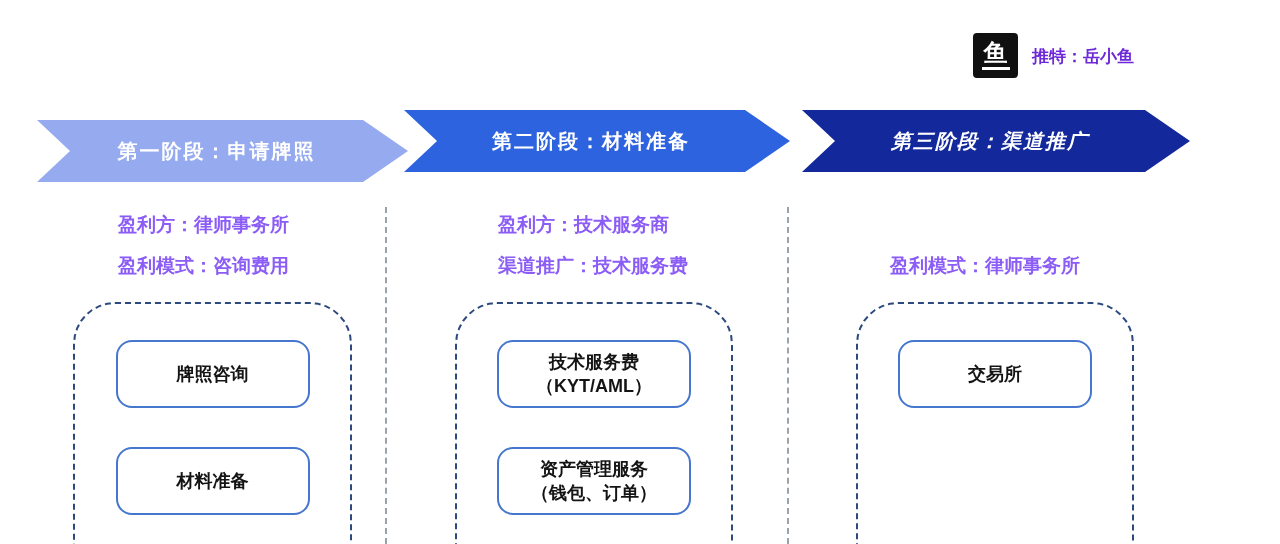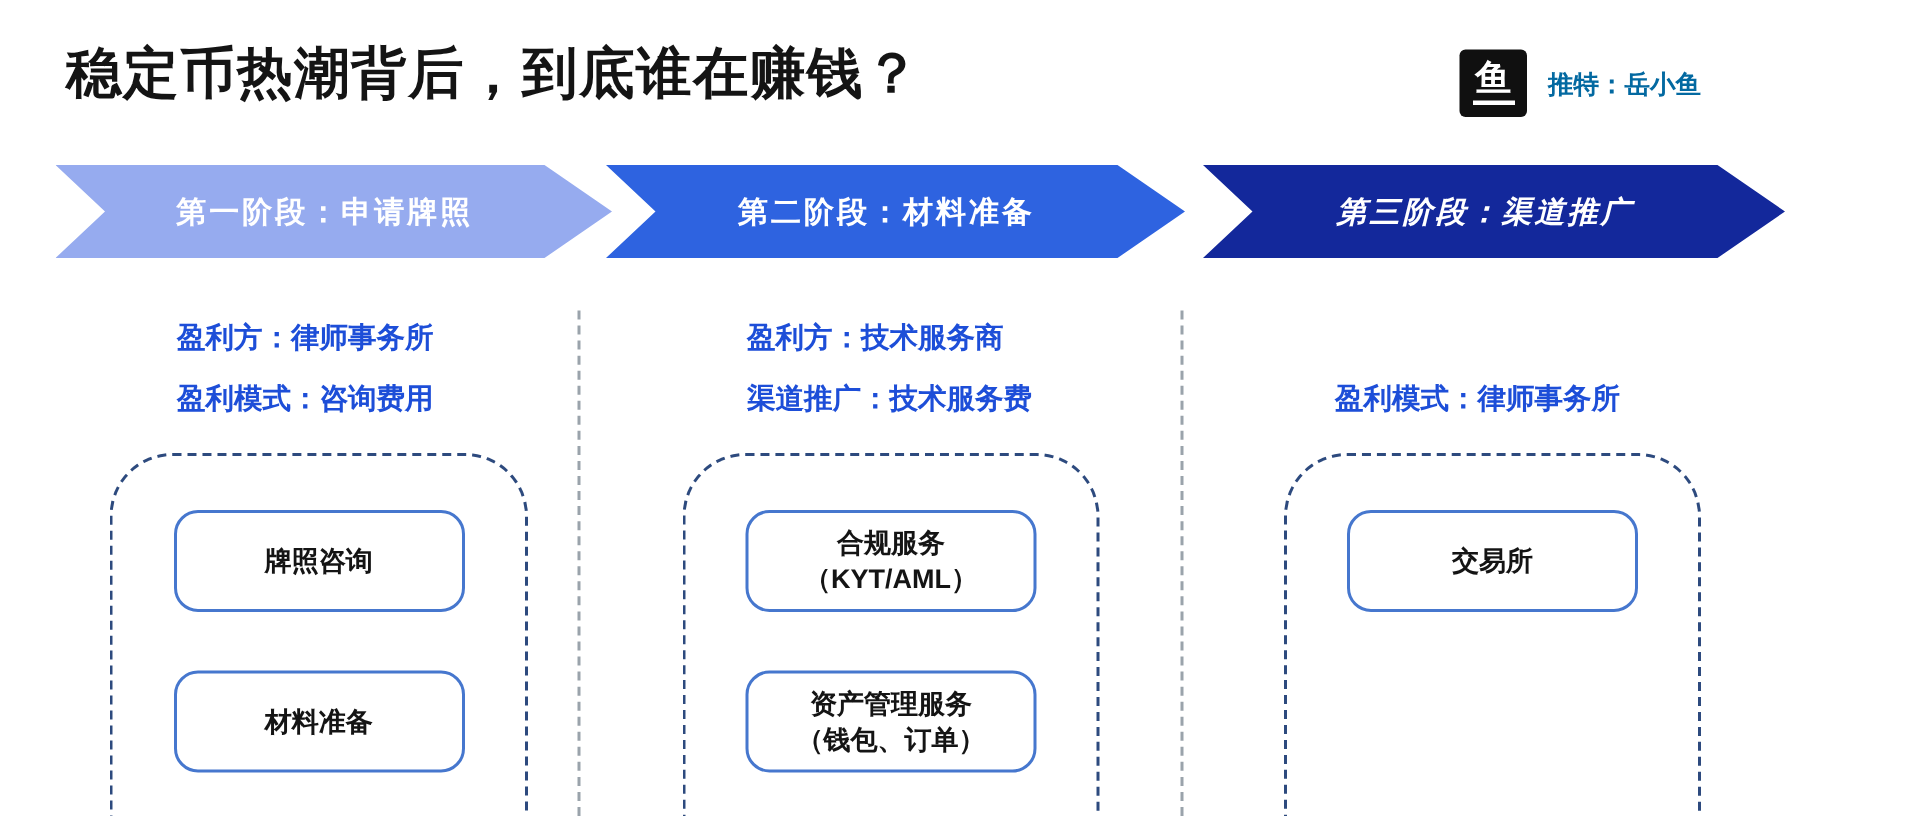--- a/index.html
+++ b/index.html
@@ -14,39 +14,39 @@
   }
   .logo{
     position:absolute;left:973px;top:33px;width:45px;height:45px;background:#101010;
     border-radius:4px;display:flex;align-items:center;justify-content:center;
   }
   .logo span{
     color:#ffffff;font-size:24px;font-weight:700;line-height:1;
     border-bottom:3px solid #ffffff;padding:0 2px 2px 2px;
   }
   .social{
-    position:absolute;left:1032px;top:45px;font-size:17px;font-weight:700;color:#0369a1;
+    position:absolute;left:1032px;top:45px;font-size:17px;font-weight:700;color:#6d28d9;
     white-space:nowrap;
   }
   
   .banner{
     position:absolute;top:110px;height:62px;
     clip-path:polygon(0 0, calc(100% - 45px) 0, 100% 50%, calc(100% - 45px) 100%, 0 100%, 33px 50%);
     display:flex;align-items:center;justify-content:center;
   }
   .banner .banner-text{
     color:#ffffff;font-size:20px;font-weight:700;letter-spacing:2px;
     transform:translateX(-6px);white-space:nowrap;
   }
-  .pos-b1{left:37px;width:371px;}
+  .pos-b1{left:37px;width:371px;margin-top:10px;}
   .pos-b2{left:404px;width:386px;}
   .pos-b3{left:802px;width:388px;font-style:italic;}
   
   .plabel{
-    position:absolute;font-size:19px;font-weight:700;color:#1d4ed8;white-space:nowrap;
+    position:absolute;font-size:19px;font-weight:700;color:#8b5cf6;white-space:nowrap;
   }
   .row-party{top:212px;}
   .row-model{top:253px;}
   .col-l1{left:118px;} .col-l2{left:498px;} .col-l3{left:890px;}
   
   .group{
     position:absolute;top:302px;height:300px;border:2px dashed #2d4a7e;
     border-radius:42px;box-sizing:border-box;
   }
   .pos-g1{left:73px;width:279px;}
@@ -68,21 +68,20 @@
     position:absolute;top:207px;bottom:0;width:0;border-left:2px dashed #9aa3ab;
   }
   .pos-d1{left:385px;}
   .pos-d2{left:787px;}
 </style>
 </head>
 <body>
 
 <div class="stage">
 
-  <div class="title">稳定币热潮背后，到底谁在赚钱？</div>
   <div class="logo">
     <span>鱼</span>
   </div>
   <div class="social">推特：岳小鱼</div>
 
   <div class="banner pos-b1" style="background: rgb(150, 171, 239);">
     <span class="banner-text">第一阶段：申请牌照</span>
   </div>
   <div class="banner pos-b2" style="background: rgb(46, 99, 224);">
     <span class="banner-text">第二阶段：材料准备</span>
@@ -105,21 +104,21 @@
 
     </div>
     <div class="item-box item-2">
       <span>材料准备</span>
 
     </div>
   </div>
 
   <div class="group pos-g2">
     <div class="item-box item-1">
-      <span>合规服务</span>
+      <span>技术服务费</span>
       <span class="sub">（KYT/AML）</span>
     </div>
     <div class="item-box item-2">
       <span>资产管理服务</span>
       <span class="sub">（钱包、订单）</span>
     </div>
   </div>
 
   <div class="group pos-g3">
     <div class="item-box item-1">

